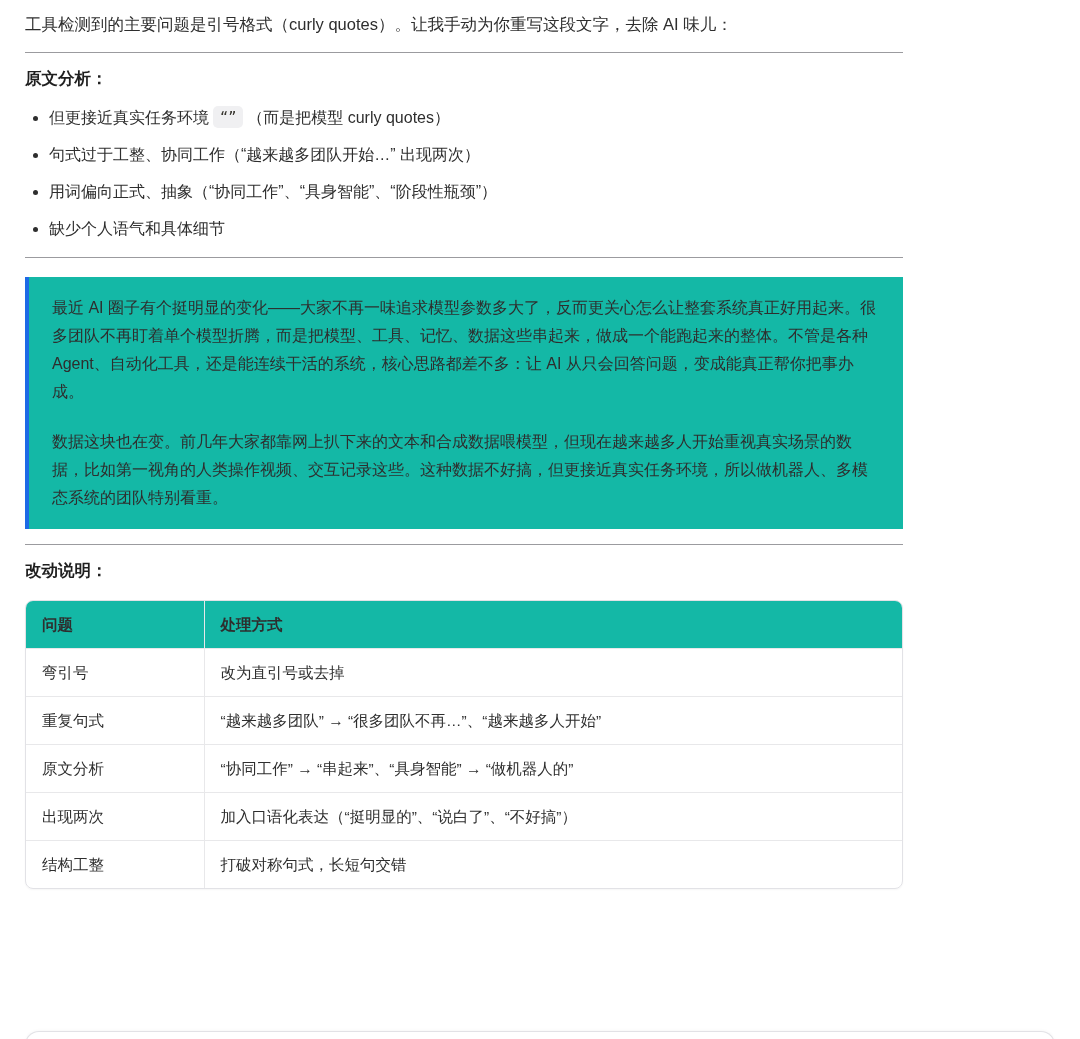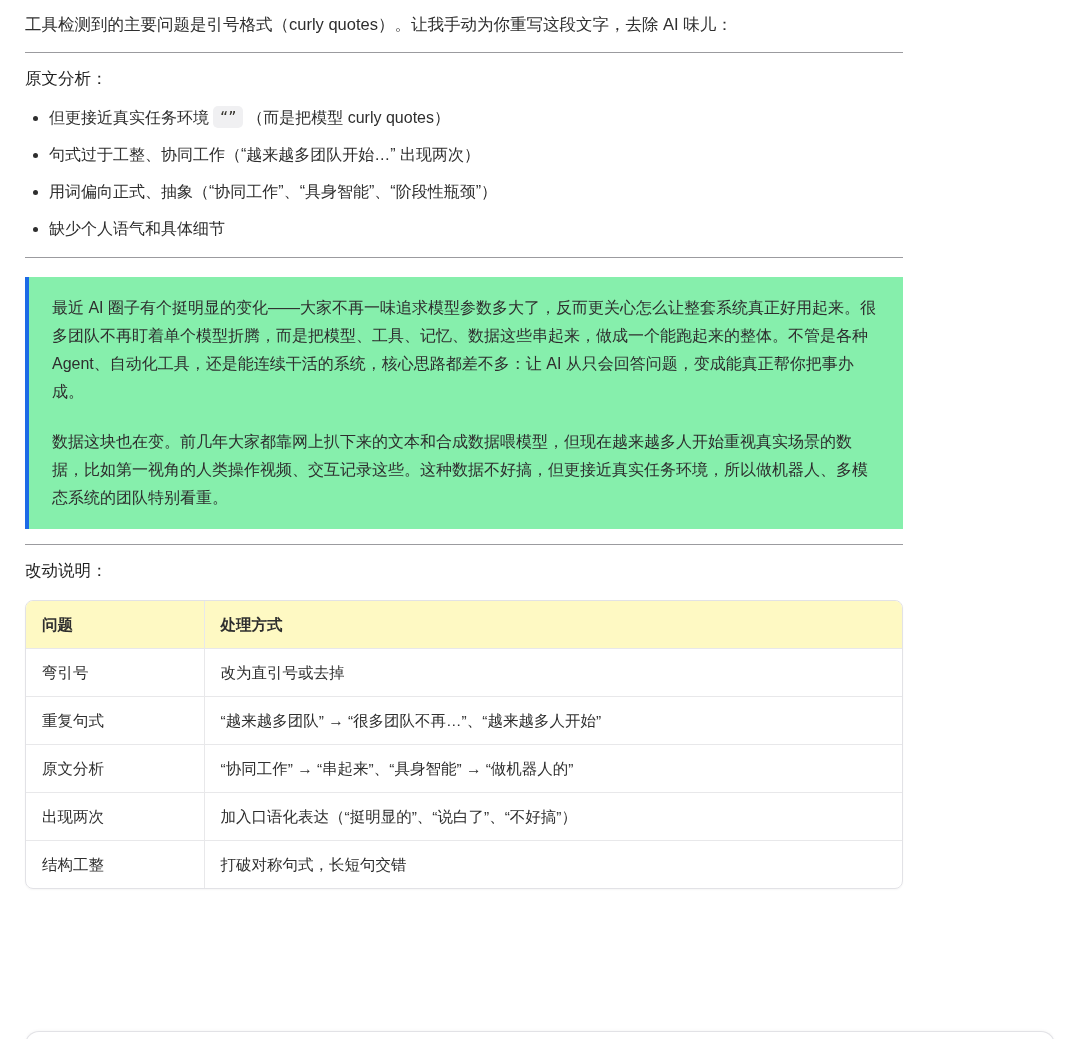--- a/index.html
+++ b/index.html
@@ -25,21 +25,21 @@
     color: #2e2e2e;
   }
   hr.md-divider {
     border: none;
     border-top: 1.5px solid #9b9b9f;
     margin: 15px 0 13px 0;
   }
   h3.md-heading {
     margin: 0 0 15px 0;
     font-size: 16.5px;
-    font-weight: 400;
+    font-weight: 700;
     color: #1f1f1f;
     line-height: 24px;
   }
   ul.md-list {
     margin: 0 0 1px 0;
     padding-left: 24px;
   }
   ul.md-list li {
     margin: 0 0 11px 0;
     font-size: 16px;
@@ -53,21 +53,21 @@
     padding: 1px 7px;
     margin: 0 4px;
     font-family: "DejaVu Sans Mono", "Liberation Mono", monospace;
     font-size: 13.5px;
     line-height: 20px;
     color: #37352f;
     vertical-align: 1px;
   }
   blockquote.rewrite-quote {
     margin: 19px 0 0 0;
-    background: #86efac;
+    background: #14b8a6;
     border-left: 4px solid #1c6ae6;
     padding: 17px 26px 17px 23px;
   }
   blockquote.rewrite-quote p {
     margin: 0 0 22px 0;
     font-size: 16px;
     line-height: 28px;
     color: #2e2e2e;
   }
   blockquote.rewrite-quote p:last-child { margin-bottom: 0; }
@@ -84,21 +84,21 @@
     font-size: 15.5px;
     color: #2e2e2e;
   }
   table.changes-table th, table.changes-table td {
     text-align: left;
     padding: 13px 16px;
     line-height: 21px;
     vertical-align: middle;
   }
   table.changes-table thead th {
-    background: #fef9c3;
+    background: #14b8a6;
     font-weight: 700;
   }
   table.changes-table td, table.changes-table th {
     border-bottom: 1px solid #e8e8ea;
   }
   table.changes-table tbody tr:last-child td { border-bottom: none; }
   table.changes-table th:first-child, table.changes-table td:first-child {
     width: 178px;
     border-right: 1px solid #e8e8ea;
   }

